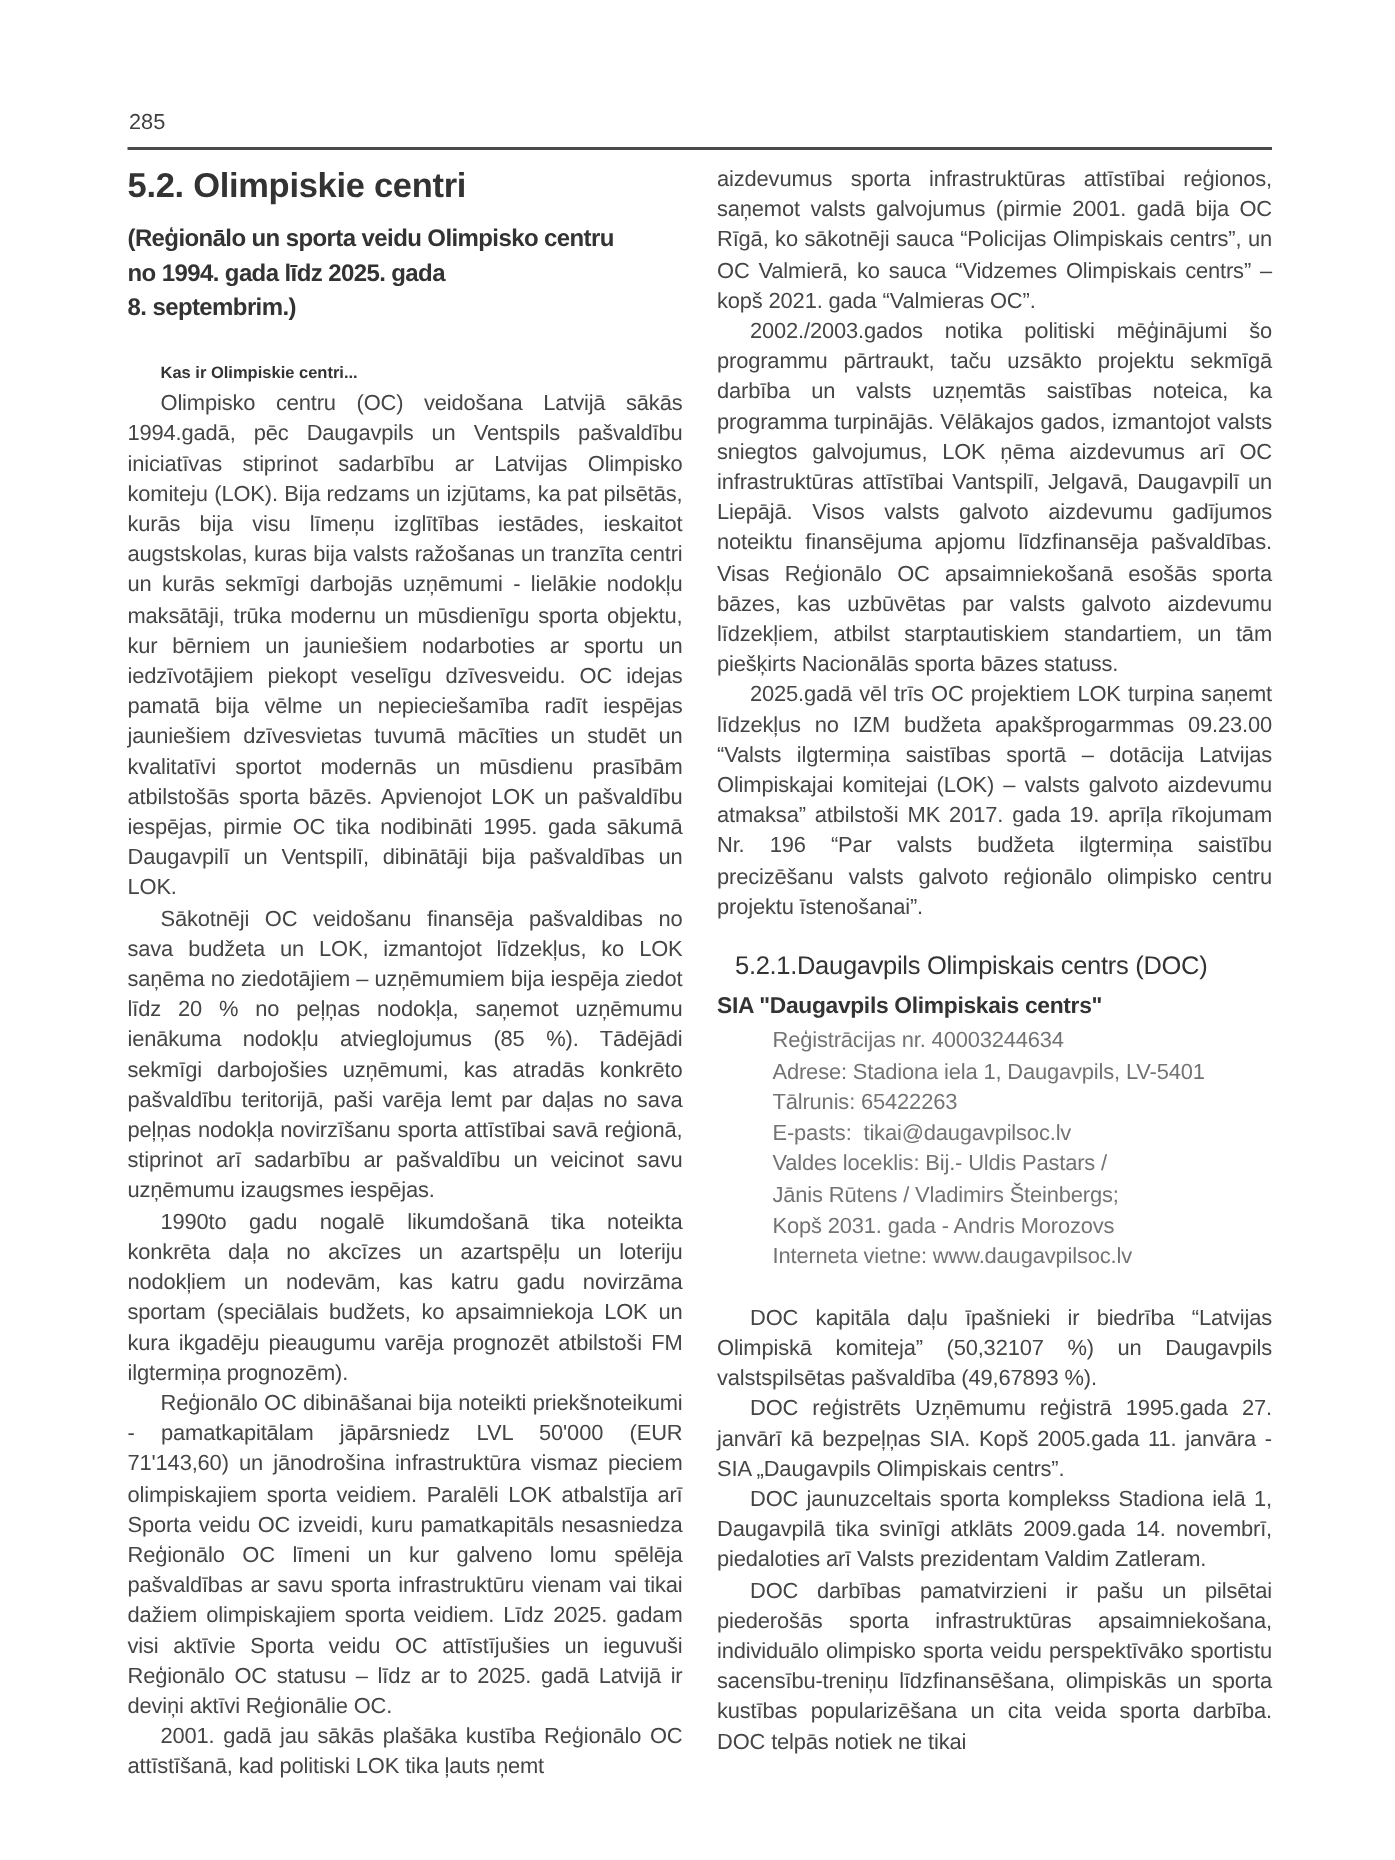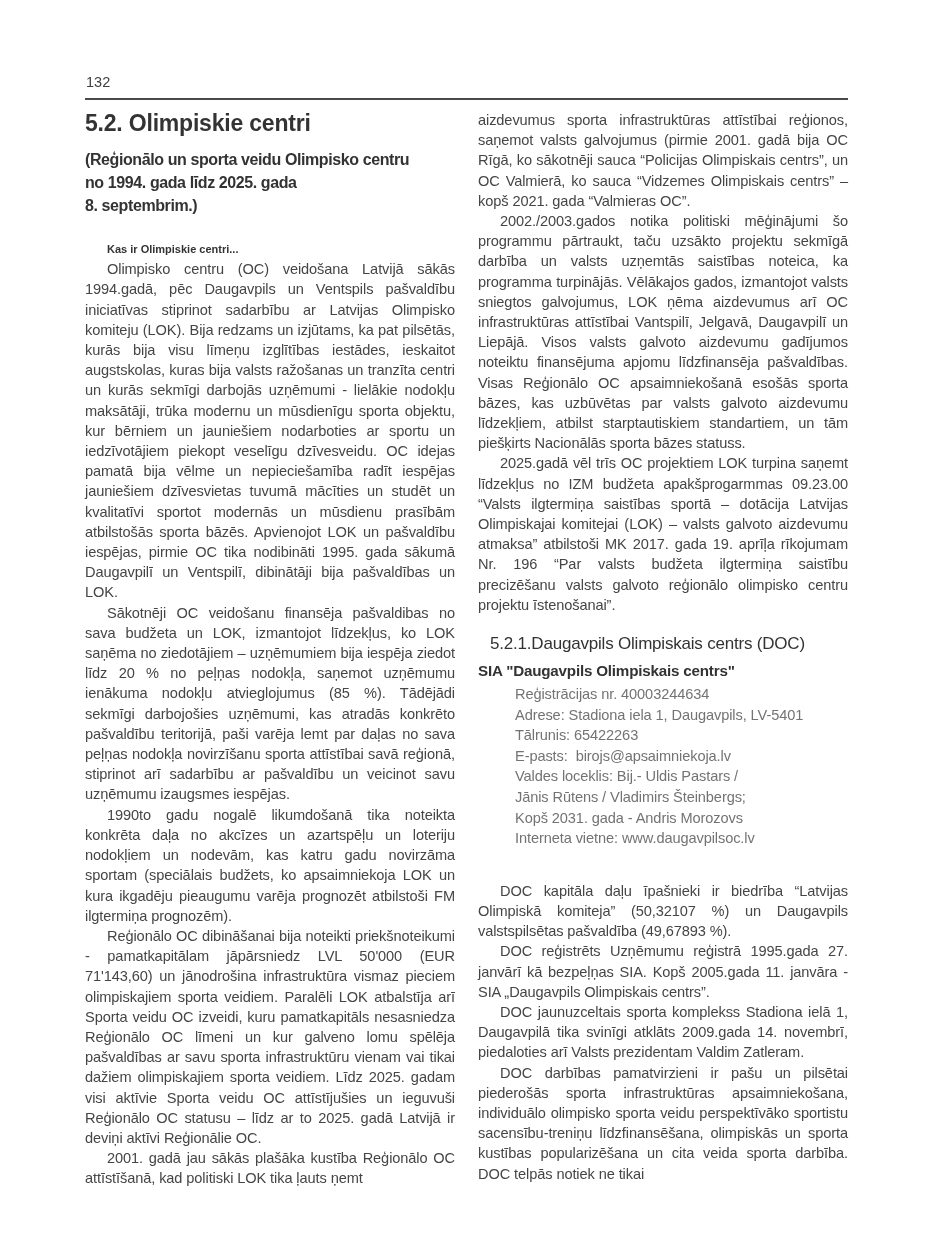--- a/index.html
+++ b/index.html
@@ -101,29 +101,29 @@
     margin: 0 0 0 37px;
   }
   .details .detail-line {
     font-size: 14.6px;
     line-height: 20.6px;
     letter-spacing: -0.1px;
     white-space: pre-wrap;
     color: #737373;
   }
   .doc-paragraphs {
-    margin-top: 32px;
+    margin-top: 20px;
   }
 </style>
 </head>
 <body>
 
 <div class="page">
 
-  <div class="page-number">132</div>
+  <div class="page-number">285</div>
   <div class="header-rule"></div>
 
   <div class="content">
 
     <div class="col">
       <div class="h1">5.2. Olimpiskie centri</div>
 
       <div class="sub">
         <div class="sub-line">(Reģionālo un sporta veidu Olimpisko centru</div>
         <div class="sub-line">no 1994. gada līdz 2025. gada</div>
@@ -144,21 +144,21 @@
       <p class="body">2002./2003.gados notika politiski mēģinājumi šo programmu pārtraukt, taču uzsākto projektu sekmīgā darbība un valsts uzņemtās saistības noteica, ka programma turpinājās. Vēlākajos gados, izmantojot valsts sniegtos galvojumus, LOK ņēma aizdevumus arī OC infrastruktūras attīstībai Vantspilī, Jelgavā, Daugavpilī un Liepājā. Visos valsts galvoto aizdevumu gadījumos noteiktu finansējuma apjomu līdzfinansēja pašvaldības. Visas Reģionālo OC apsaimniekošanā esošās sporta bāzes, kas uzbūvētas par valsts galvoto aizdevumu līdzekļiem, atbilst starptautiskiem standartiem, un tām piešķirts Nacionālās sporta bāzes statuss.</p>
       <p class="body">2025.gadā vēl trīs OC projektiem LOK turpina saņemt līdzekļus no IZM budžeta apakšprogarmmas 09.23.00 “Valsts ilgtermiņa saistības sportā – dotācija Latvijas Olimpiskajai komitejai (LOK) – valsts galvoto aizdevumu atmaksa” atbilstoši MK 2017. gada 19. aprīļa rīkojumam Nr. 196 “Par valsts budžeta ilgtermiņa saistību precizēšanu valsts galvoto reģionālo olimpisko centru projektu īstenošanai”.</p>
 
       <div class="h2">5.2.1.Daugavpils Olimpiskais centrs (DOC)</div>
       <div class="company">SIA "Daugavpils Olimpiskais centrs"</div>
 
       <div class="details">
         <div class="detail-line">Reģistrācijas nr. 40003244634</div>
         <div class="detail-line">Adrese: Stadiona iela 1, Daugavpils, LV-5401</div>
         <div class="detail-line">Tālrunis: 65422263</div>
-        <div class="detail-line">E-pasts:  birojs@apsaimniekoja.lv</div>
+        <div class="detail-line">E-pasts:  tikai@daugavpilsoc.lv</div>
         <div class="detail-line">Valdes loceklis: Bij.- Uldis Pastars /</div>
         <div class="detail-line">Jānis Rūtens / Vladimirs Šteinbergs;</div>
         <div class="detail-line">Kopš 2031. gada - Andris Morozovs</div>
         <div class="detail-line">Interneta vietne: www.daugavpilsoc.lv</div>
       </div>
 
       <div class="doc-paragraphs">
         <p class="body">DOC kapitāla daļu īpašnieki ir biedrība “Latvijas Olimpiskā komiteja” (50,32107 %) un Daugavpils valstspilsētas pašvaldība (49,67893 %).</p>
         <p class="body">DOC reģistrēts Uzņēmumu reģistrā 1995.gada 27. janvārī kā bezpeļņas SIA. Kopš 2005.gada 11. janvāra - SIA „Daugavpils Olimpiskais centrs”.</p>
         <p class="body">DOC jaunuzceltais sporta komplekss Stadiona ielā 1, Daugavpilā tika svinīgi atklāts 2009.gada 14. novembrī, piedaloties arī Valsts prezidentam Valdim Zatleram.</p>

